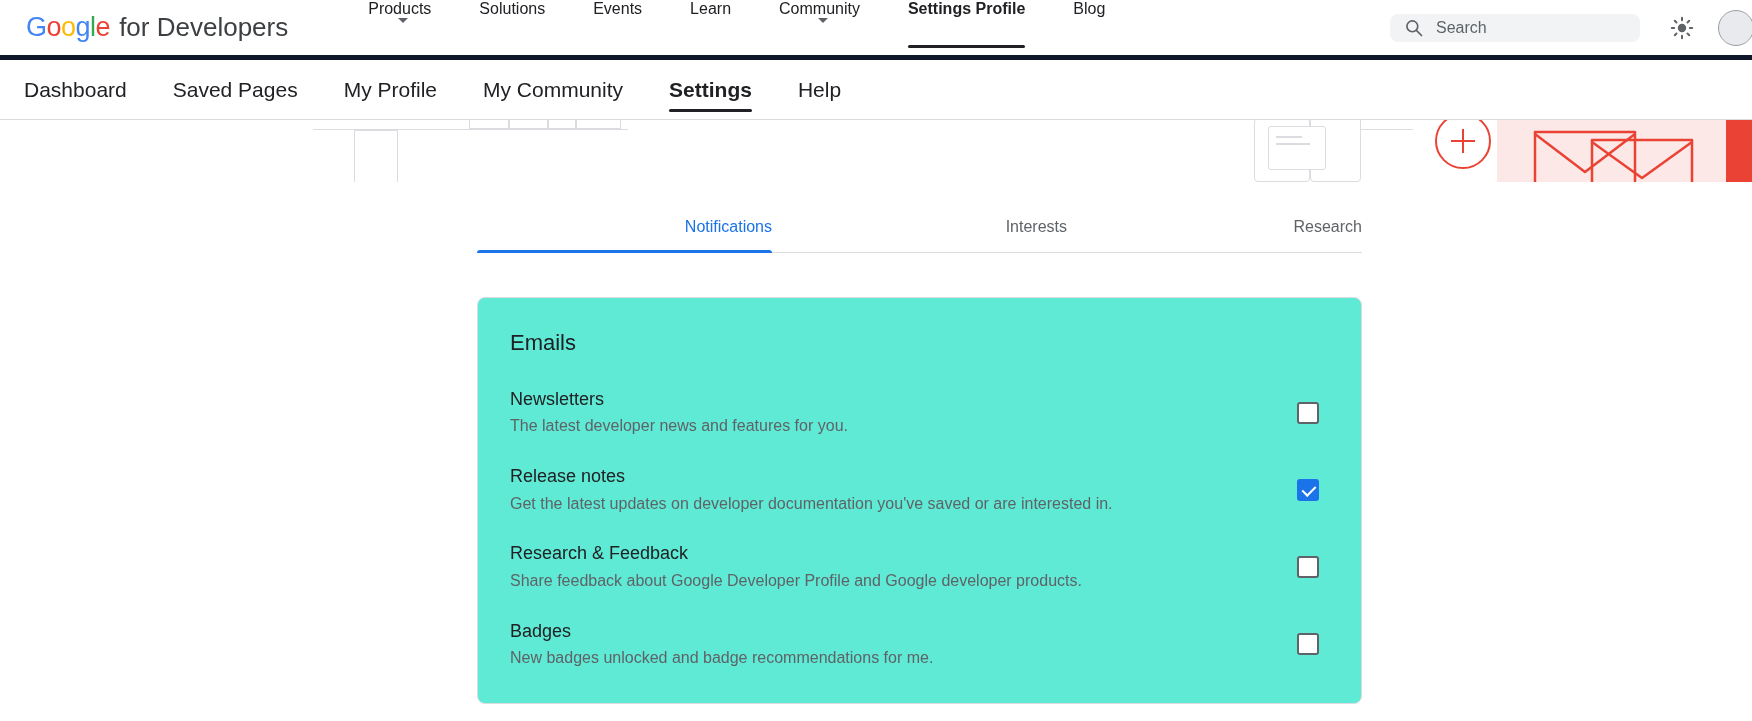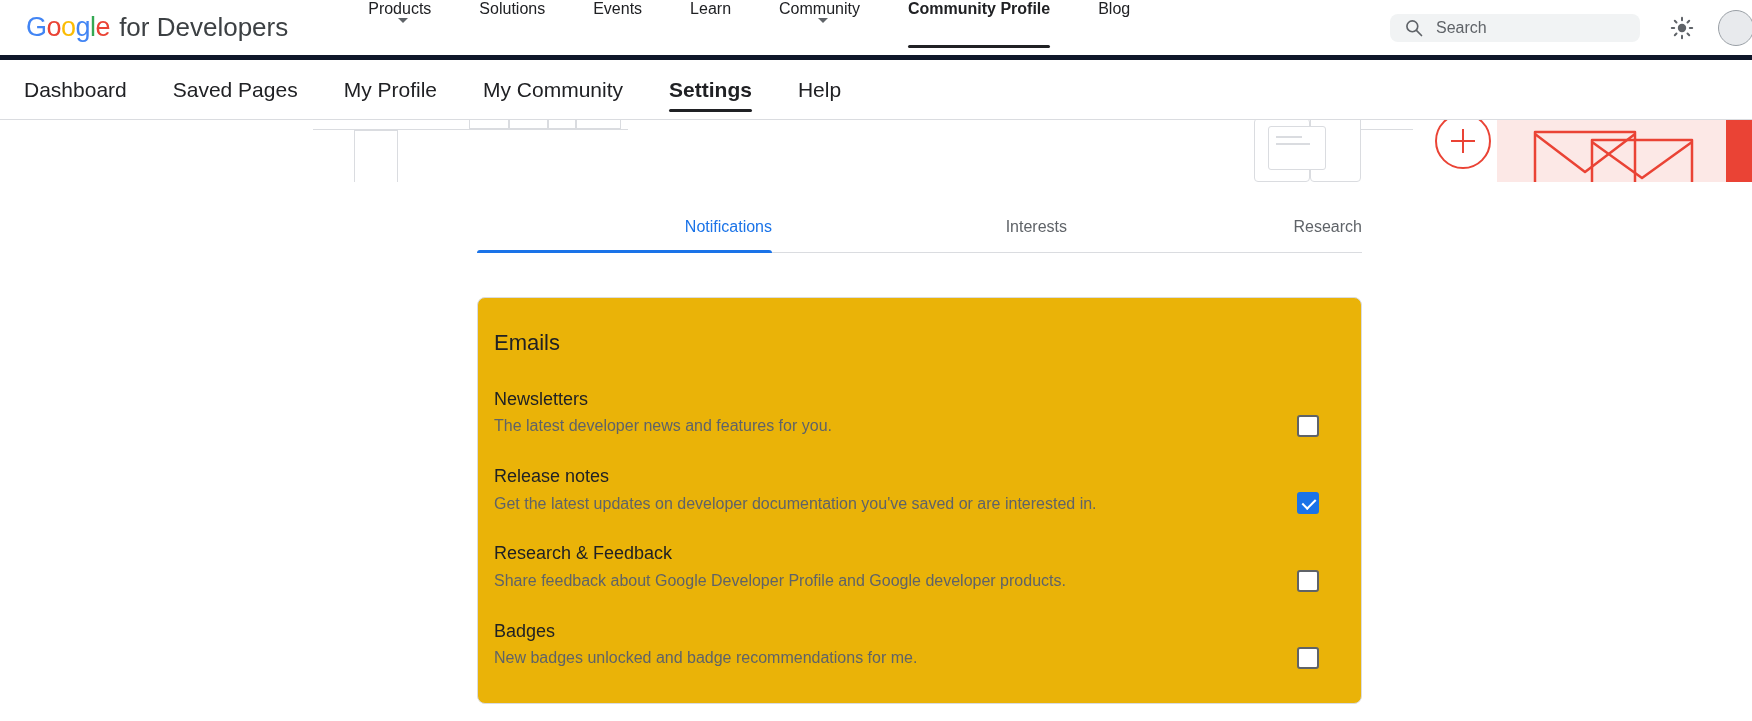--- a/index.html
+++ b/index.html
@@ -98,24 +98,24 @@
     color:var(--text-secondary); cursor:pointer; position:relative;
   }
   .tab.active { color:var(--accent); }
   .tab.active::after {
     content:""; position:absolute; left:0; right:0; bottom:-1px; height:3px;
     background:var(--accent); border-radius:3px 3px 0 0;
   }
 
   .card {
     margin-top:44px; border:1px solid var(--border); border-radius:8px;
-    padding:32px 32px 28px 16px; background:#eab308;
+    padding:32px 32px 28px 32px; background:#5eead4;
   }
   .card-title { font-size:22px; font-weight:400; color:var(--text-primary); margin-bottom:32px; }
-  .pref-row { display:flex; align-items:flex-end; margin-bottom:28px;gap:47px; }
+  .pref-row { display:flex; align-items:center; margin-bottom:28px;gap:47px; }
   .pref-row:last-child { margin-bottom:6px; }
   .pref-text { flex:1; padding-right:30px; }
   .pref-label { font-size:18px; color:var(--text-primary); line-height:1.3; }
   .pref-desc { font-size:16px; color:var(--text-secondary); margin-top:5px; line-height:1.3; }
   .checkbox {
     width:22px; height:22px; border:2px solid #5f6368; border-radius:3px;
     position:relative; cursor:pointer; flex:0 0 auto; margin-right:10px; background:#fff;
   }
   .checkbox.checked { background:var(--accent); border-color:var(--accent); }
   .checkbox.checked::after {
@@ -146,21 +146,21 @@
         <span>Events</span>
       </a>
       <a class="nav-item">
         <span>Learn</span>
       </a>
       <a class="nav-item">
         <span>Community</span>
         <span class="chevron"></span>
       </a>
       <a class="nav-item active">
-        <span>Community Profile</span>
+        <span>Settings Profile</span>
       </a>
       <a class="nav-item">
         <span>Blog</span>
       </a>
     </nav>
 
     <div class="topbar-right">
       <div class="search">
         <svg width="20" height="20" viewBox="0 0 24 24" fill="none" stroke="#5f6368" stroke-width="2" stroke-linecap="round">
           <circle cx="10" cy="10" r="6.5"></circle>

